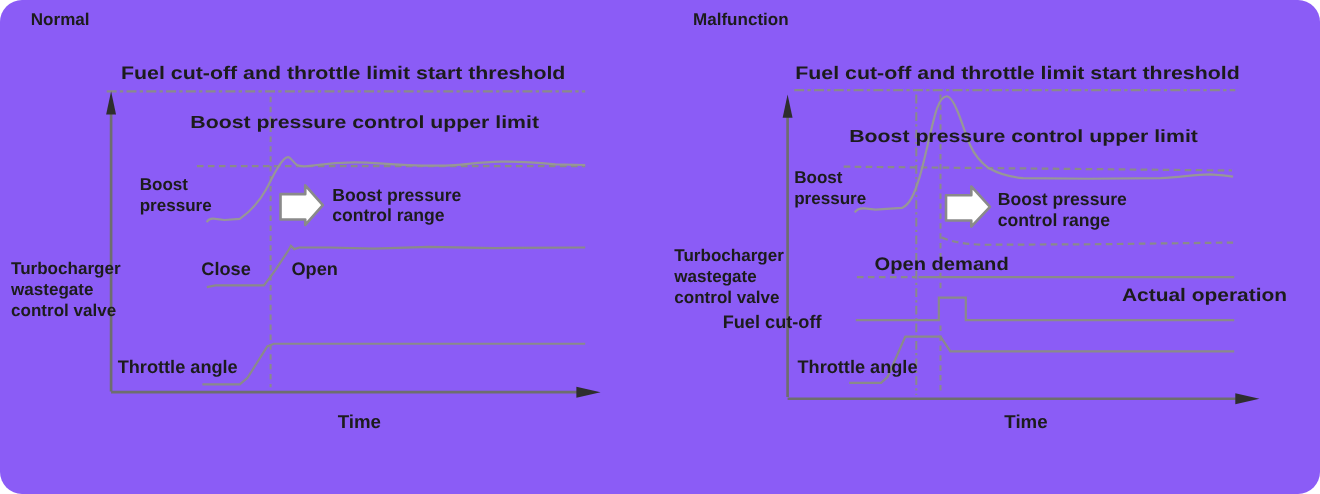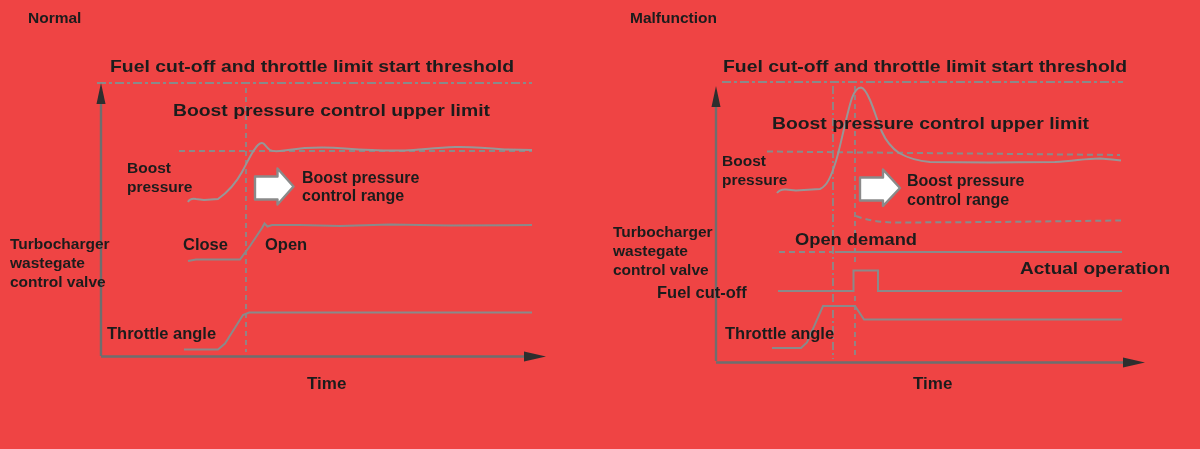--- a/index.html
+++ b/index.html
@@ -1,16 +1,16 @@
 <!DOCTYPE html>
 <html><head>
 <meta charset="utf-8">
 <style>
   html,body{margin:0;padding:0;background:#ffffff;}
-  .canvas{position:relative;width:1200px;height:449px;background:#ef4444;overflow:hidden;}
+  .canvas{position:relative;width:1200px;height:449px;background:#8b5cf6;overflow:hidden;border-radius:20px;}
   svg{position:absolute;left:0;top:0;}
   text{font-family:"Liberation Sans","DejaVu Sans",sans-serif;font-weight:700;fill:#1c1c1c;}
   .t-title{font-size:15.5px;}
   .t-big{font-size:16.5px;}
   .t-med{font-size:16px;}
   .t-sm{font-size:15.5px;}
   .t-time{font-size:17px;}
   .sig{stroke:#8a8a8a;stroke-width:2;fill:none;}
   .sigl{stroke:#979797;stroke-width:2;fill:none;}
   .guide-dashdot{stroke:#8a8a8a;stroke-width:2;fill:none;stroke-dasharray:9 3 3 3;}

